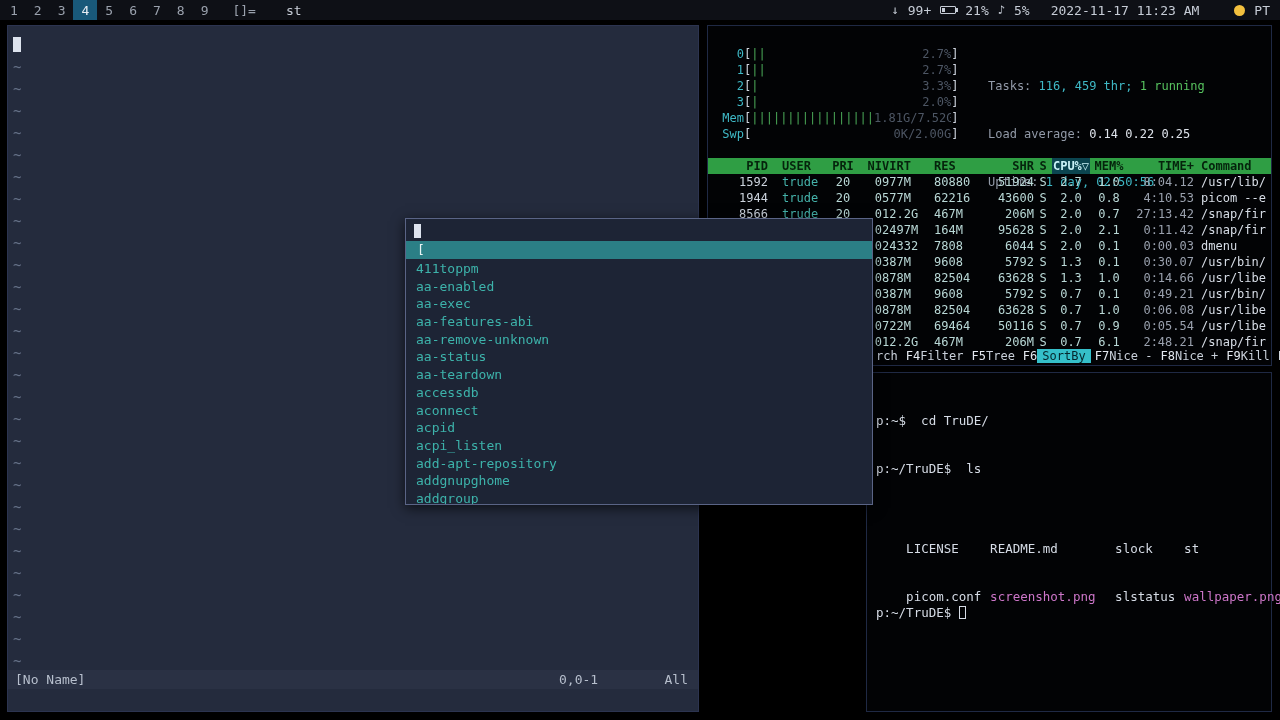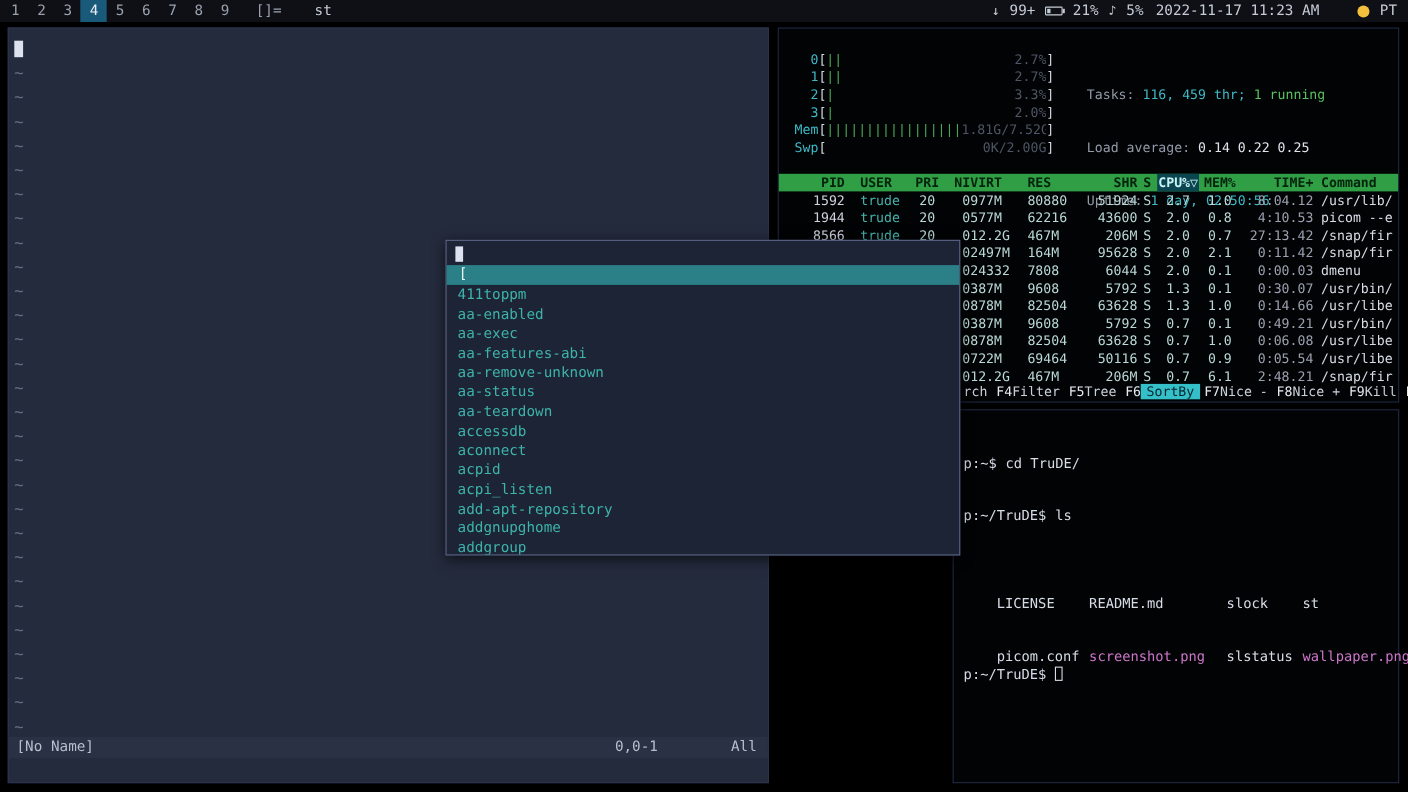--- a/index.html
+++ b/index.html
@@ -11,21 +11,21 @@
   .tags{display:flex;height:100%;margin-left:2px}
   .tag{display:flex;align-items:center;padding:0 8px;color:#9aa1ad;cursor:pointer}
   .tag.active{background:#19597a;color:#e9eef4}
   .layout{margin-left:16px;color:#9aa1ad}
   .wintitle{margin-left:30px;color:#c6ccd6}
   .bar-right{margin-left:auto;display:flex;align-items:center;gap:9px;padding-right:10px;color:#c6ccd6}
   .bicon{font-size:12px;color:#c6ccd6}
   .battery{display:inline-block;width:16px;height:8px;border:1px solid #c6ccd6;border-radius:1px;position:relative}
   .battery::after{content:"";position:absolute;right:-3px;top:1px;width:2px;height:4px;background:#c6ccd6}
   .battery-fill{position:absolute;left:1px;top:1px;bottom:1px;width:3px;background:#c6ccd6}
-  .clock{margin-left:2px}
+  .clock{margin-left:12px}
   .dot{width:11px;height:11px;border-radius:50%;background:#f3c03e;margin-left:26px}
 
   
   #vim{position:absolute;left:7px;top:25px;width:692px;height:687px;background:#242b3d;border:1px solid #2c3450}
   .vim-cursor{position:absolute;left:5px;top:11px;width:8px;height:15px;background:#dde3ee}
   .vim-lines{position:absolute;left:5px;top:30px;font-size:14px;line-height:22px;color:#657087}
   .vim-status{position:absolute;left:0;right:0;bottom:22px;height:19px;background:#2a3144;color:#b7bfcd;font-size:13px;line-height:19px}
   .vim-name{position:absolute;left:7px}
   .vim-pos{position:absolute;left:551px}
   .vim-scroll{position:absolute;right:10px}
@@ -67,21 +67,21 @@
   .proc-row .c-cmd{color:#d7dde6}
   .fkey-bar{position:absolute;left:168px;bottom:1px;height:16px;line-height:16px;display:flex;white-space:pre}
   .fk-key{color:#e4e9f0}
   .fk-label{color:#c9d0da;padding-right:8px}
   .fk-label.hl{background:#35bfc9;color:#05262c;padding:0 5px;margin-right:4px}
 
   
   #terminal{position:absolute;left:866px;top:372px;width:406px;height:340px;background:#020305;border:1px solid #1f2944;font-size:12.5px;color:#d6dce6}
   .t-content{position:absolute;left:9px;top:8px;line-height:16px;white-space:pre}
   .t-line{height:16px}
-  .t-cmd{margin-left:8px}
+  .t-cmd{margin-left:15px}
   .file-row span{display:inline-block;white-space:pre}
   .file-row span:nth-of-type(1){width:84px}
   .file-row span:nth-of-type(2){width:125px}
   .file-row span:nth-of-type(3){width:69px}
   .file.img{color:#cd76c9}
   .t-cursor{display:inline-block;width:7px;height:13px;border:1px solid #d6dce6;margin-left:8px;vertical-align:-2px}
 
   
   #launcher{position:absolute;left:405px;top:218px;width:468px;height:287px;background:#1d2435;border:1px solid #5a6486;box-shadow:0 3px 12px rgba(0,0,0,.65);z-index:50;font-size:13px}
   .l-input{position:absolute;left:0;top:0;width:100%;height:22px}

